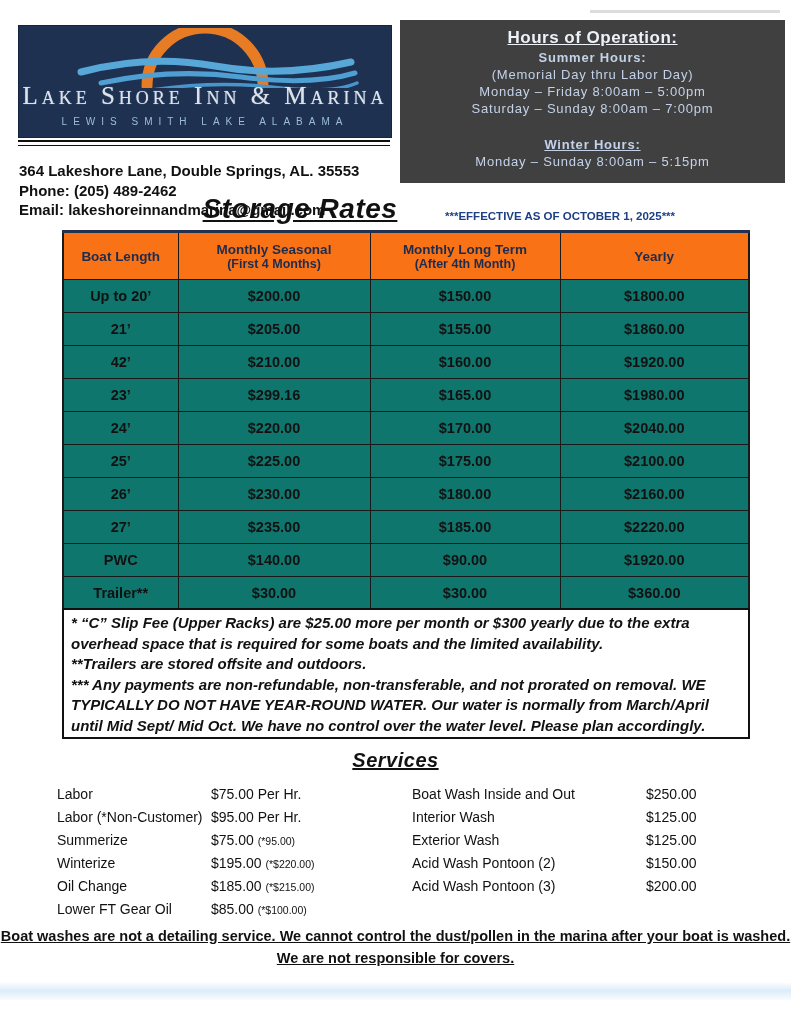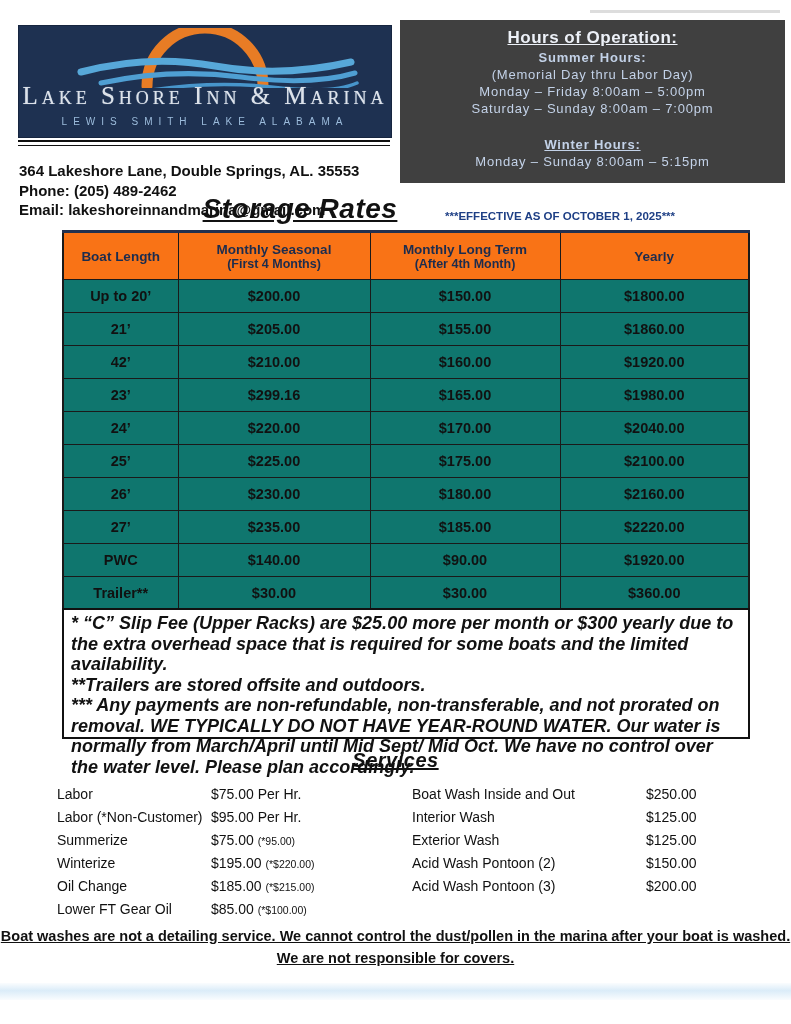--- a/index.html
+++ b/index.html
@@ -80,21 +80,21 @@
     background:#f97316;color:#1c2c4e;font-size:13.5px;font-weight:bold;
     border-top:3px solid #22314f;
   }
   table.rates th .sub{display:block;font-size:12.5px;font-weight:bold;}
   table.rates td{font-size:14.5px;font-weight:bold;background:#0f766e;}
 
   
   .notes-box{
     left:62px;top:608px;width:670px;height:121px;
     border:2px solid #111;padding:3px 7px;
-    font-size:18px;font-weight:bold;font-style:italic;line-height:20.5px;
+    font-size:15px;font-weight:bold;font-style:italic;line-height:20.5px;
     background:#fff;
   }
   .notes-box p{margin:0;}
 
   
   .services-title{
     left:0;top:749px;width:791px;text-align:center;
     font-size:20px;font-weight:bold;font-style:italic;text-decoration:underline;
     letter-spacing:0.5px;
   }

